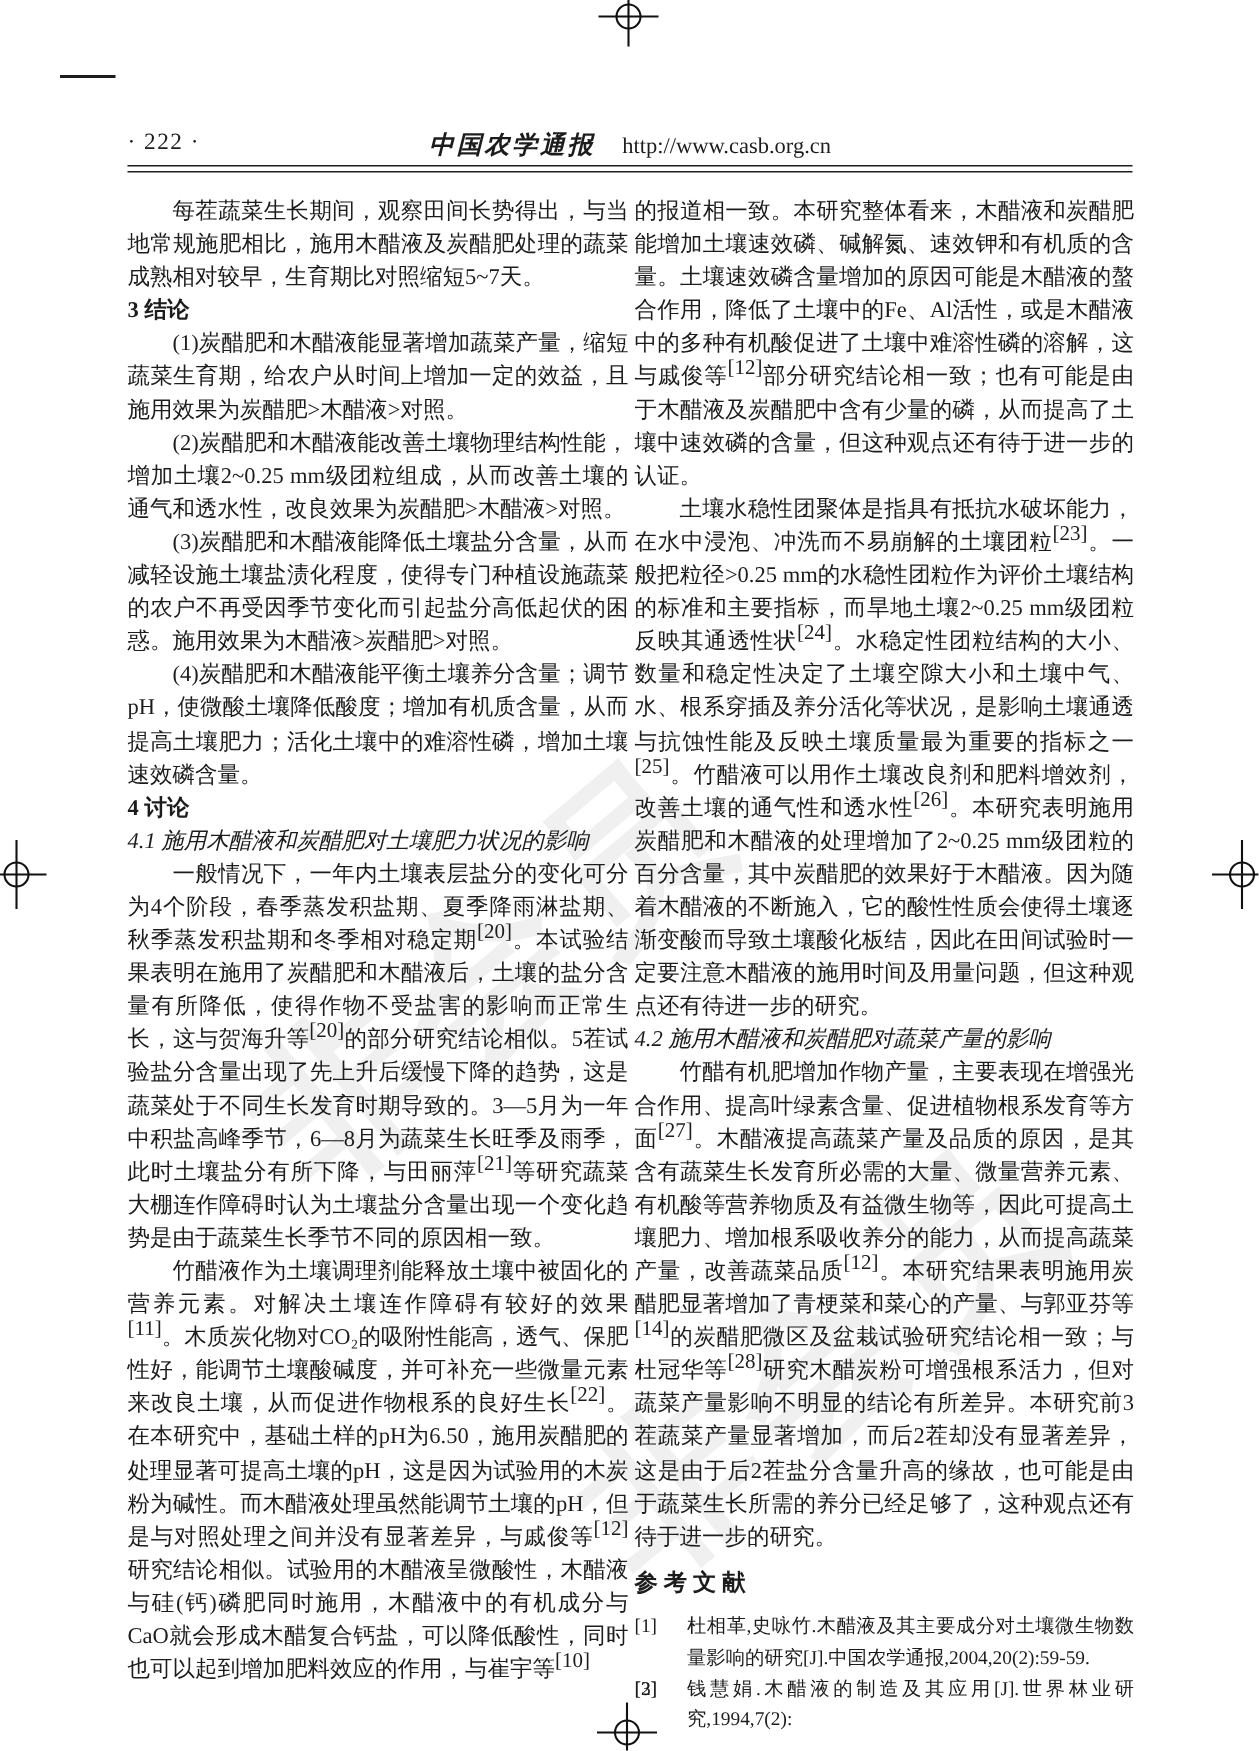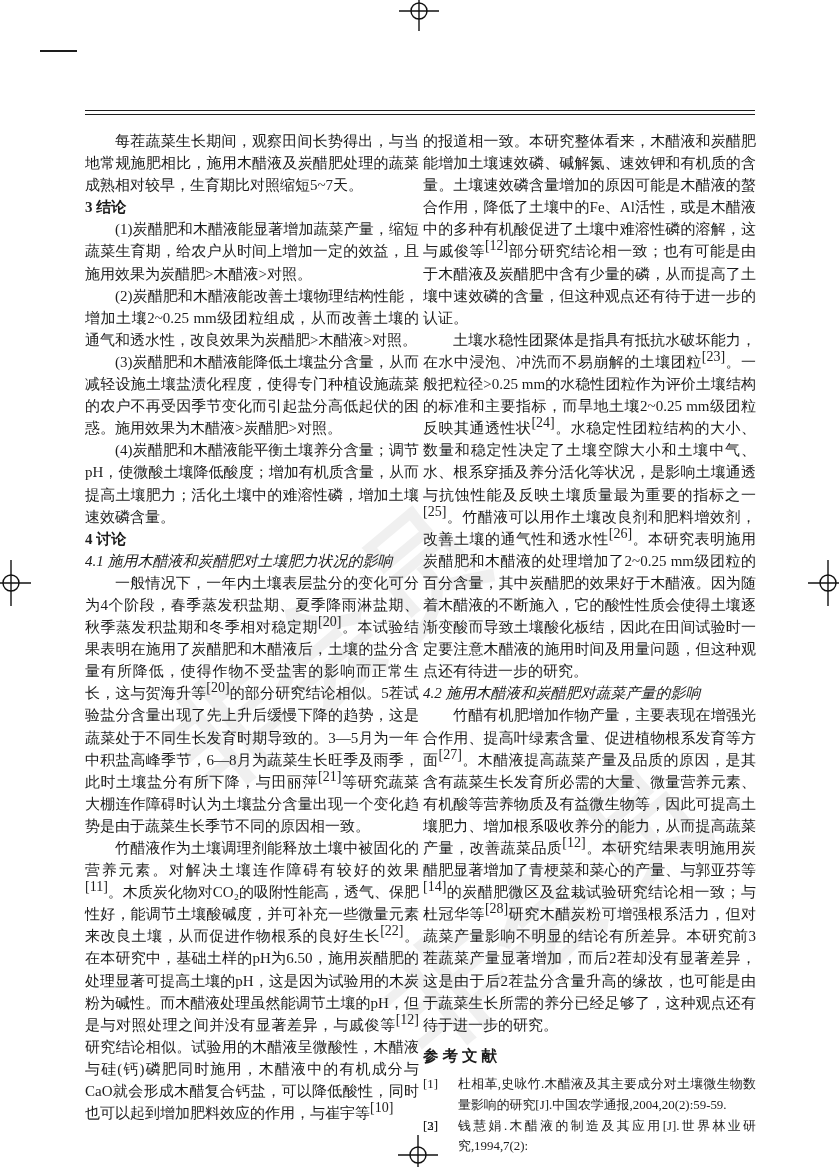--- a/index.html
+++ b/index.html
@@ -72,20 +72,27 @@
     <line x1="4" y1="24" x2="44" y2="24" stroke="#111" stroke-width="1.4"></line>
     <line x1="24" y1="1" x2="24" y2="47" stroke="#111" stroke-width="1.4"></line>
   </svg>
   <svg class="regmark regmark-right" viewBox="0 0 48 48">
     <circle cx="24" cy="24" r="8" fill="none" stroke="#111" stroke-width="1.4"></circle>
     <line x1="4" y1="24" x2="44" y2="24" stroke="#111" stroke-width="1.4"></line>
     <line x1="24" y1="1" x2="24" y2="47" stroke="#111" stroke-width="1.4"></line>
   </svg>
   <div class="trimline"></div>
 
+  <div class="header">
+    <span class="page-number">· 222 ·</span>
+    <span class="header-center">
+      <span class="journal-name">中国农学通报</span>
+      <span class="journal-url">http://www.casb.org.cn</span>
+    </span>
+  </div>
   <div class="double-rule"></div>
 
   <div class="col col-left">
       <div class="body">每茬蔬菜生长期间，观察田间长势得出，与当地常规施肥相比，施用木醋液及炭醋肥处理的蔬菜成熟相对较早，生育期比对照缩短5~7天。</div>
       <div class="heading">3 结论</div>
       <div class="body">(1)炭醋肥和木醋液能显著增加蔬菜产量，缩短蔬菜生育期，给农户从时间上增加一定的效益，且施用效果为炭醋肥&gt;木醋液&gt;对照。</div>
       <div class="body">(2)炭醋肥和木醋液能改善土壤物理结构性能，增加土壤2~0.25 mm级团粒组成，从而改善土壤的通气和透水性，改良效果为炭醋肥&gt;木醋液&gt;对照。</div>
       <div class="body">(3)炭醋肥和木醋液能降低土壤盐分含量，从而减轻设施土壤盐渍化程度，使得专门种植设施蔬菜的农户不再受因季节变化而引起盐分高低起伏的困惑。施用效果为木醋液&gt;炭醋肥&gt;对照。</div>
       <div class="body">(4)炭醋肥和木醋液能平衡土壤养分含量；调节pH，使微酸土壤降低酸度；增加有机质含量，从而提高土壤肥力；活化土壤中的难溶性磷，增加土壤速效磷含量。</div>
       <div class="heading">4 讨论</div>

